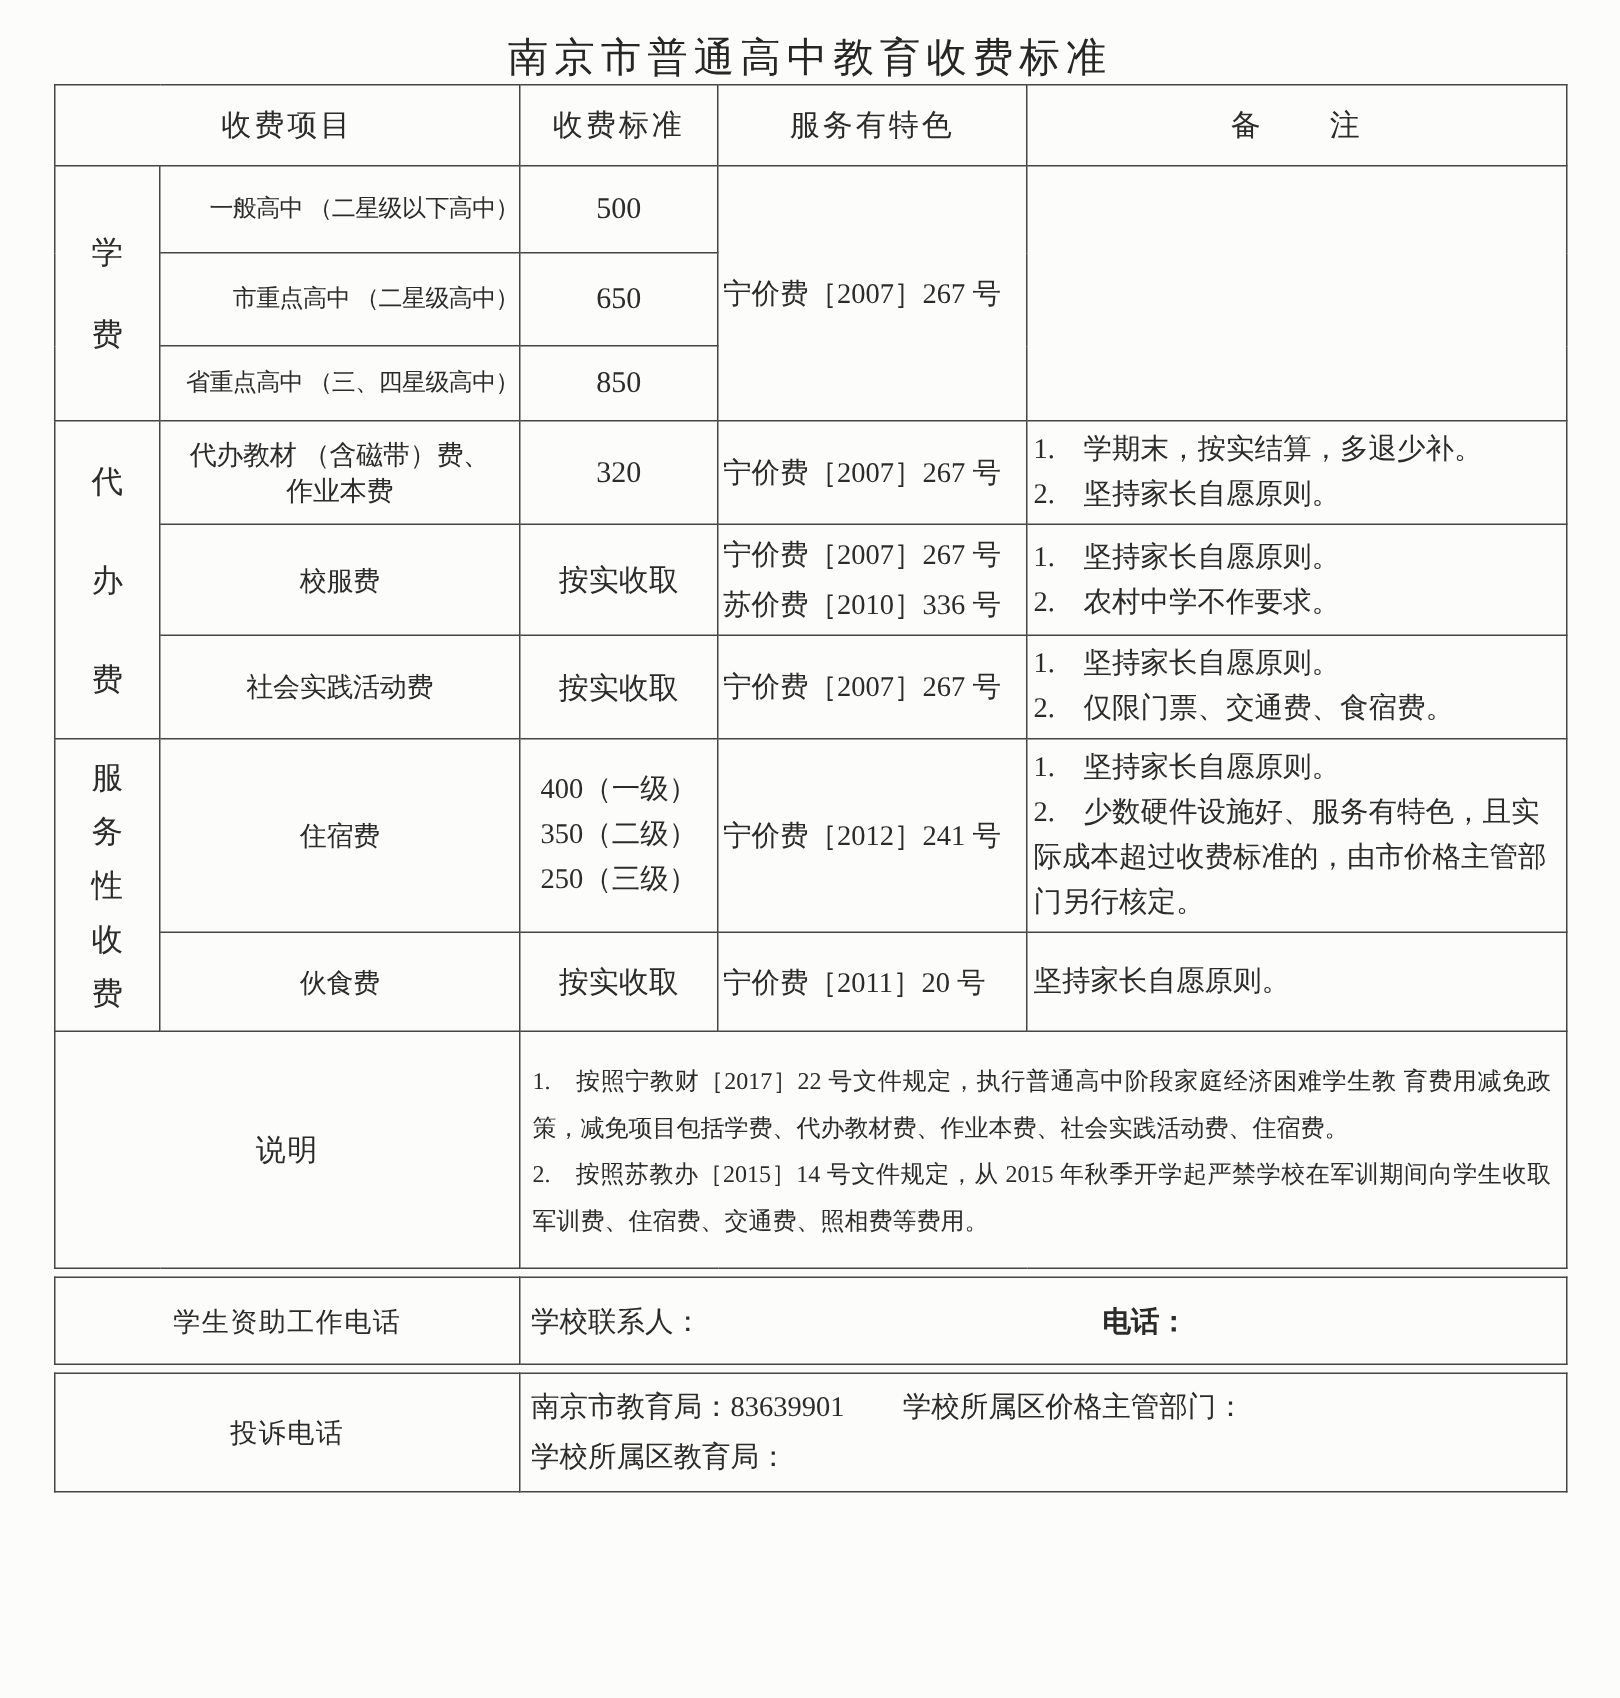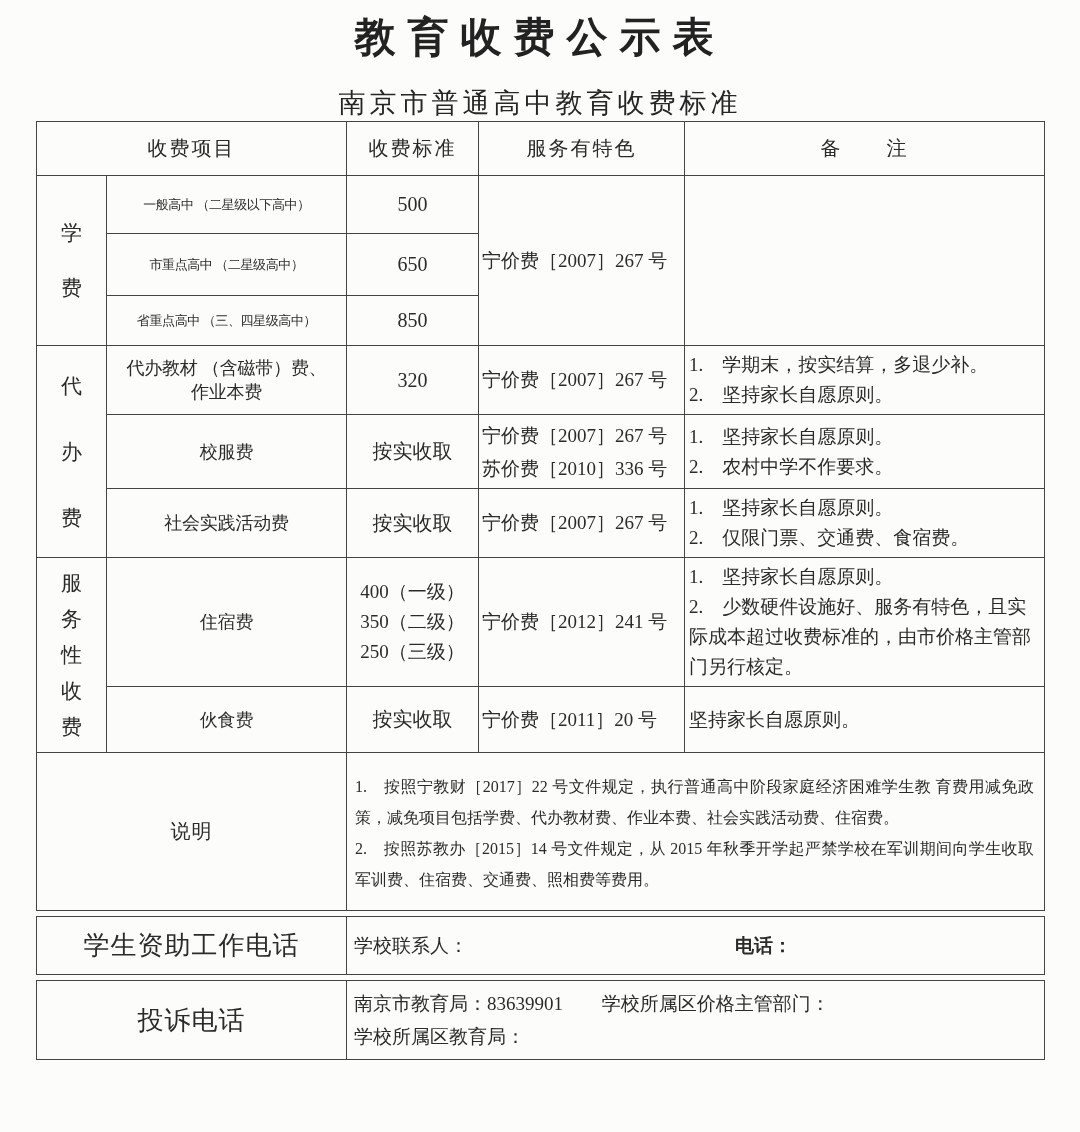--- a/index.html
+++ b/index.html
@@ -49,44 +49,43 @@
   .vtext{
     width:1.3em;margin:0 auto;
     word-break:break-all;
     font-size:21px;
     text-align:center;
   }
   .lh-xf{line-height:55px;}
   .lh-db{line-height:66px;}
   .lh-fw{line-height:36px;}
   .item{text-align:center;font-size:18px;letter-spacing:-0.2px;}
-  .t-item{font-size:13px;letter-spacing:-0.4px;}
+  .t-item{font-size:16px;letter-spacing:-0.4px;text-align:right;}
   .std{text-align:center;font-size:20px;}
   .std div{line-height:30px;font-size:19px;}
   .basis{text-align:left;padding:2px 2px 2px 3px;font-size:19px;}
   .basis div{line-height:33px;}
   .remark{text-align:left;padding:4px 3px 4px 4px;font-size:19px;}
   .remark div{line-height:30px;white-space:pre-wrap;}
   .note-label{text-align:center;font-size:20px;letter-spacing:1px;}
   .note-body{padding:8px 10px 6px 8px;}
   .note-body div{font-size:16px;line-height:31px;white-space:pre-wrap;text-align:justify;}
   .gap{height:5px;}
-  .lbl{text-align:center;font-size:26px;letter-spacing:1px;}
+  .lbl{text-align:center;font-size:18px;letter-spacing:1px;}
   .aid-cell{position:relative;padding-left:7px;}
   .aid-phone{position:absolute;left:388px;top:50%;transform:translateY(-50%);font-weight:bold;}
   .comp-cell{padding:6px 7px;}
   .comp-cell div{line-height:33px;}
   .comp-right{margin-left:34px;}
 </style>
 </head>
 <body>
 
 <div class="page">
 
-  <div class="title">教育收费公示表</div>
   <div class="subtitle">南京市普通高中教育收费标准</div>
 
   <div class="tbl-wrap">
 
     <table>
       <colgroup>
         <col style="width:70px">
           <col style="width:240px">
           <col style="width:132px">
           <col style="width:206px">

